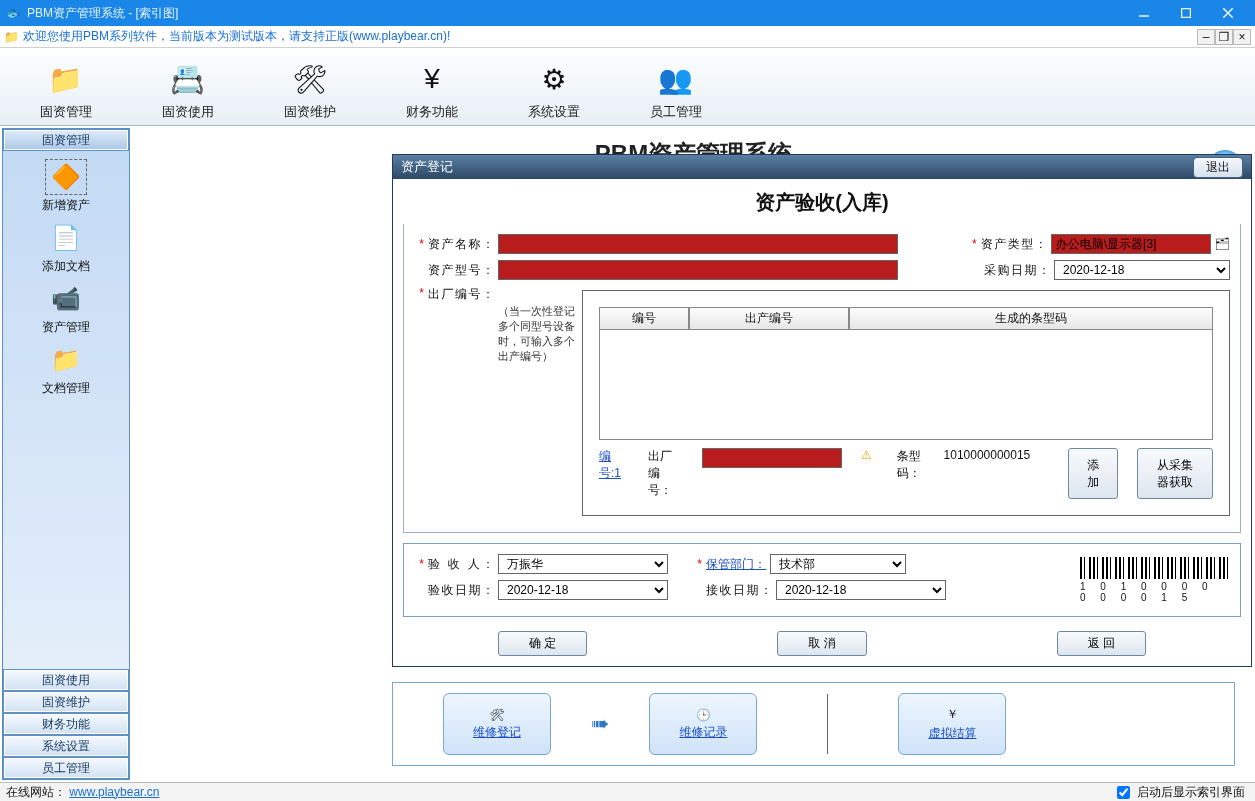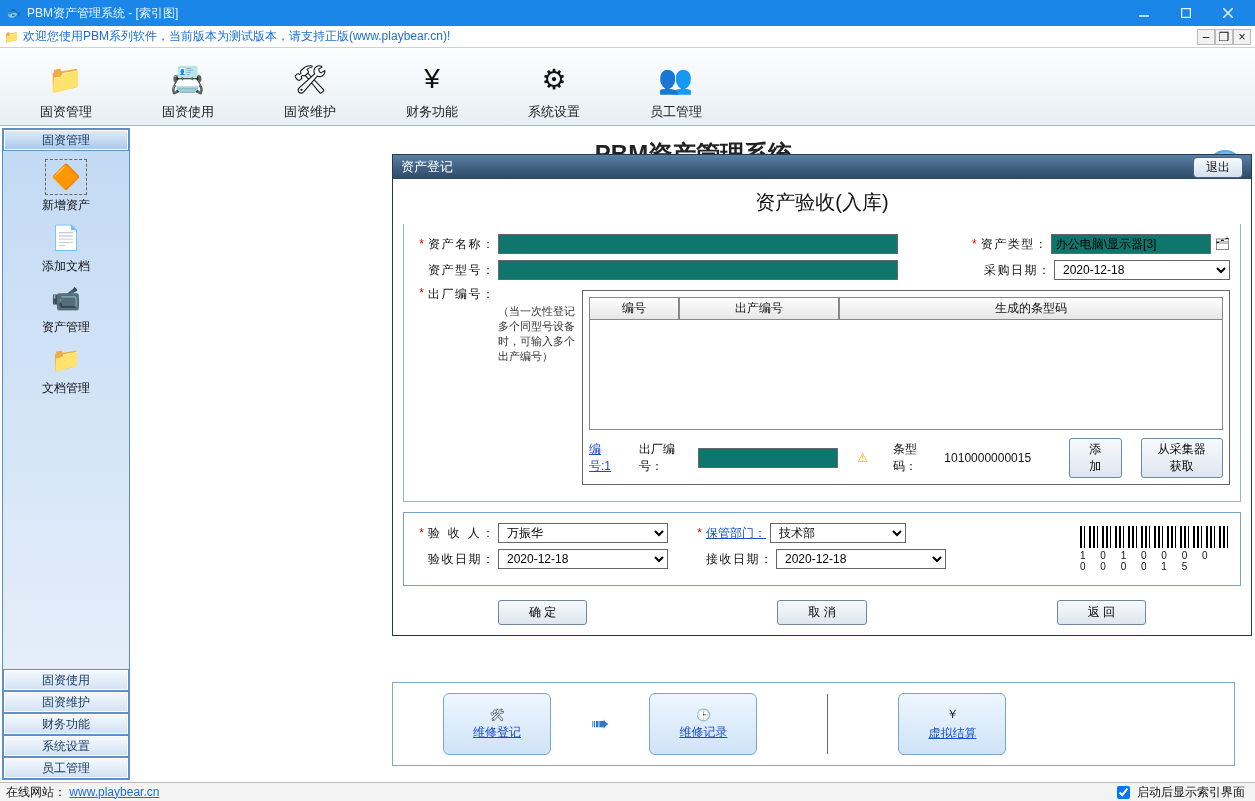--- a/index.html
+++ b/index.html
@@ -31,37 +31,37 @@
   .sideitem.sel .sideicon{border:1px dashed #666}
   .sideicon{width:42px;height:36px;background:#fff0;display:flex;align-items:center;justify-content:center}
   
   .main{flex:1;position:relative;overflow:hidden}
   .backtitle{position:absolute;top:0;left:0;right:0;text-align:center;font-size:24px;font-weight:700;color:#222;padding-top:12px}
   
   .dialog{position:absolute;left:260px;top:28px;width:860px;background:#fff;border:1px solid #1f3b56}
   .dlg-title{height:24px;background:linear-gradient(#5a7ea4,#2c4865);color:#fff;display:flex;align-items:center;justify-content:space-between;padding:0 8px;font-size:13px}
   .exitbtn{background:linear-gradient(#f5f8fc,#d6e1ed);border:1px solid #4a6480;border-radius:4px;padding:1px 12px;cursor:pointer;color:#111;font-family:inherit;font-size:12px}
   .dlg-content{padding:4px 10px 10px 10px}
-  .dlg-heading{text-align:center;font-size:20px;font-weight:400;padding:6px 0 8px 0}
+  .dlg-heading{text-align:center;font-size:20px;font-weight:700;padding:6px 0 8px 0}
   
   .tabs{display:flex;border-bottom:1px solid #9fb0c0}
   .tab{padding:4px 18px;border:1px solid #9fb0c0;border-bottom:none;background:#e9eff5;cursor:pointer;font-size:12px;margin-right:-1px}
   .tab.act{background:#fff;font-weight:700}
   .tabbody{border:1px solid #9fb0c0;border-top:none;background:#fff;padding:10px;margin-bottom:10px}
   
   .frow{display:flex;align-items:center;margin-bottom:6px;gap:4px}
   .req{color:#d00;width:10px;text-align:right}
   .lbl{width:66px;text-align:justify;text-align-last:justify}
-  input.in,select.in{border:1px solid #666;height:20px;padding:0 4px;font-family:inherit;font-size:12px;background:#0f766e}
+  input.in,select.in{border:1px solid #666;height:20px;padding:0 4px;font-family:inherit;font-size:12px;background:#b91c1c}
   select.in{background:#fff}
-  .outbox{border:1px solid #666;padding:6px;margin-top:4px}
+  .outbox{border:1px solid #666;padding:16px;margin-top:4px}
   .lvhdr{display:flex;background:#e4e4e4}
   .lvhdr div{border:1px solid #888;padding:2px 4px;text-align:center;background:linear-gradient(#fefefe,#e6e6e6)}
   .lvbody{height:110px;background:#fff;border:1px solid #888;border-top:none}
-  .addbar{display:flex;align-items:center;gap:19px;margin-top:8px}
+  .addbar{display:flex;gap:19px;margin-top:8px}
   .btn{background:linear-gradient(#f8fafc,#dde6ef);border:1px solid #6f88a1;border-radius:3px;padding:2px 16px;cursor:pointer;font-family:inherit;font-size:12px}
   .groupbox{border:1px solid #7aa0c4;padding:10px;display:flex;gap:20px;align-items:center}
   .barcode{width:150px;height:46px;margin-left:auto;display:flex;flex-direction:column;justify-content:center}
   .bars{width:150px;height:36px;background:repeating-linear-gradient(90deg,#000 0 2px,#fff 2px 4px,#000 4px 5px,#fff 5px 9px,#000 9px 11px,#fff 11px 13px)}
   .barcode-txt{letter-spacing:6px;font-size:10px;margin-top:2px}
   .btnrow{display:flex;justify-content:space-around;margin-top:14px}
   
   .cards{position:absolute;left:260px;top:556px;right:20px;height:84px;border:1px solid #7aa6d2;background:#fff;display:flex;align-items:center;padding:0 50px;gap:40px}
   .card{width:108px;height:62px;border:1px solid #7aa6d2;border-radius:6px;background:linear-gradient(#eef6ff,#cfe3f7);display:flex;flex-direction:column;align-items:center;justify-content:center;gap:2px;cursor:pointer}
   .card a{color:#1a4ec4;text-decoration:underline}

